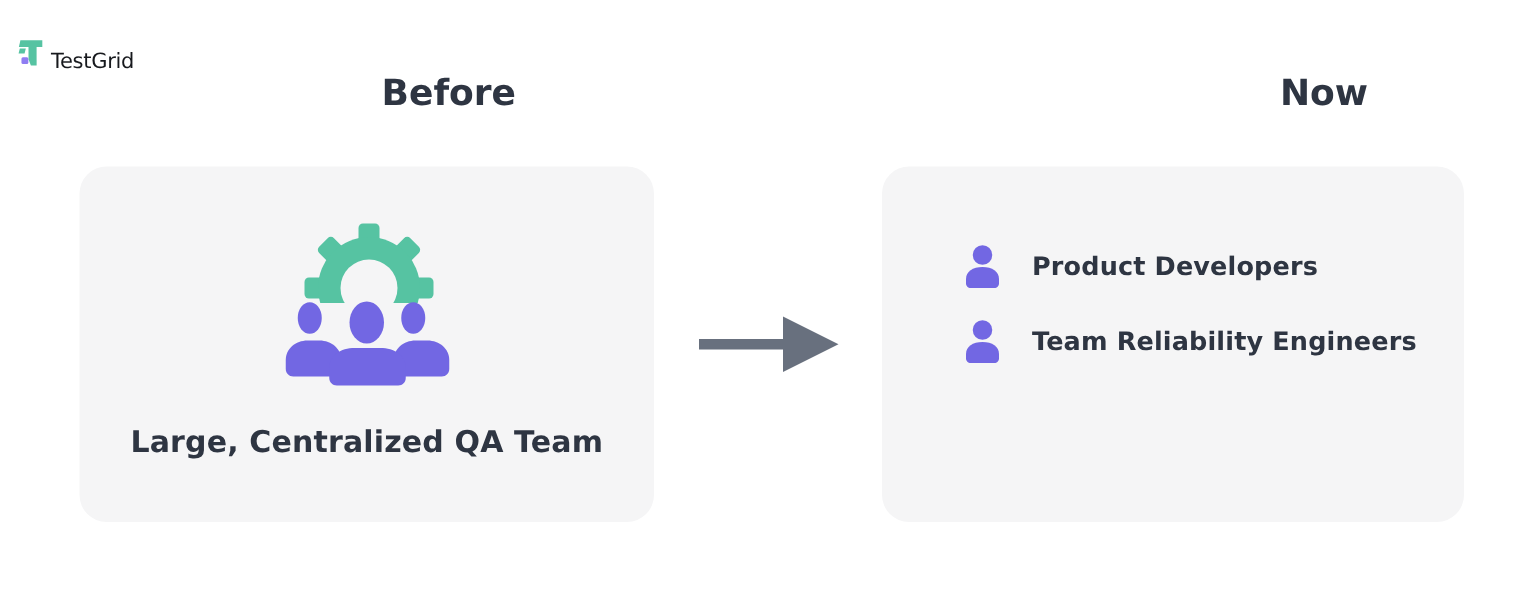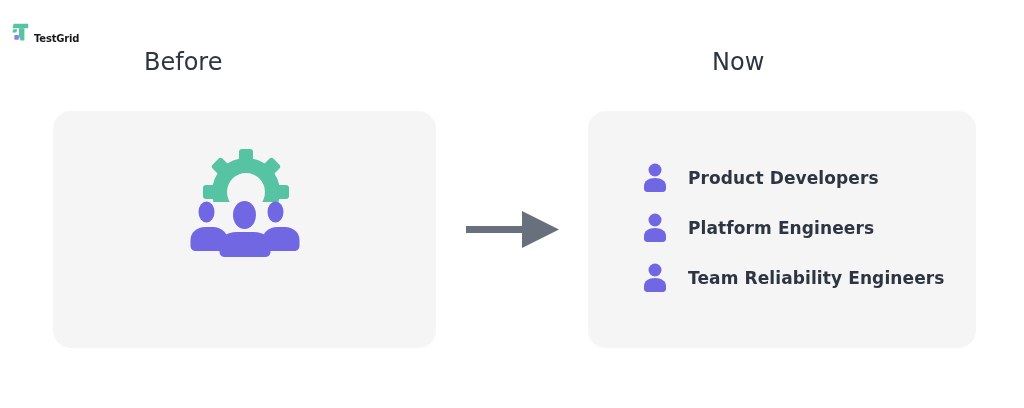--- a/index.html
+++ b/index.html
@@ -19,28 +19,28 @@
     font-family:"DejaVu Sans","Liberation Sans",sans-serif;
     position:relative;
     overflow:hidden;
     color:var(--text);
   }
   .logo{
     position:absolute;left:12px;top:21px;
     display:flex;align-items:center;gap:5px;
   }
   .logo-text{
-    font-size:10px;font-weight:bold;color:var(--logo-text);
+    font-size:14px;font-weight:normal;color:var(--logo-text);
     letter-spacing:-0.2px;
     margin-top:12px;
   }
   .heading{
     position:absolute;top:48px;width:200px;
-    text-align:left;
-    font-size:24px;font-weight:normal;color:var(--text);
+    text-align:right;
+    font-size:24px;font-weight:bold;color:var(--text);
   }
   .heading-before{left:144px;}
   .heading-now{left:712px;}
   .card{
     position:absolute;top:111px;height:237px;
     background:var(--card-bg);
     border-radius:18px;
   }
   .card-before{left:53px;width:383px;}
   .card-now{left:588px;width:388px;}
@@ -117,20 +117,21 @@
         <path d="M1,107 C1,109.8 3.2,112 6,112 L33,112 C35.8,112 38,109.8 38,107 L38,101 C38,93.5 31.5,88 23.5,88 L15.5,88 C7.5,88 1,93.5 1,101 Z"></path>
 
         <ellipse cx="86" cy="73" rx="8" ry="10.5"></ellipse>
         <path d="M73,107 C73,109.8 75.2,112 78,112 L105,112 C107.8,112 110,109.8 110,107 L110,101 C110,93.5 103.5,88 95.5,88 L87.5,88 C79.5,88 73,93.5 73,101 Z"></path>
 
         <ellipse cx="55" cy="76" rx="11.5" ry="14"></ellipse>
         <path d="M30,113 C30,115.8 32.2,118 35,118 L76,118 C78.8,118 81,115.8 81,113 L81,106 C81,98 73.5,93 64,93 L47,93 C37.5,93 30,98 30,106 Z"></path>
       </g>
     </svg>
   </div>
+  <div class="before-caption">Large, Centralized QA Team</div>
 </div>
 
 <div class="arrow-wrap">
   <svg width="100" height="44" viewBox="0 0 100 44">
     <rect x="4" y="19" width="60" height="7" style="fill:var(--arrow)"></rect>
     <polygon points="60,4 97,22.5 60,41" style="fill:var(--arrow)"></polygon>
   </svg>
 </div>
 
 <div class="card card-now">
@@ -139,29 +140,20 @@
     <div class="now-row">
       <span class="person-icon">
         <svg width="24" height="29" viewBox="0 0 24 29">
           <circle cx="12" cy="7" r="6.5" style="fill:var(--purple)"></circle>
           <path d="M1,26 C1,27.6 2.4,29 4,29 L20,29 C21.6,29 23,27.6 23,26 L23,23 C23,18 18.5,15 12,15 C5.5,15 1,18 1,23 Z" style="fill:var(--purple)"></path>
         </svg>
       </span>
       <span class="now-label">Product Developers</span>
     </div>
 
-    <div class="now-row">
-      <span class="person-icon">
-        <svg width="24" height="29" viewBox="0 0 24 29">
-          <circle cx="12" cy="7" r="6.5" style="fill:var(--purple)"></circle>
-          <path d="M1,26 C1,27.6 2.4,29 4,29 L20,29 C21.6,29 23,27.6 23,26 L23,23 C23,18 18.5,15 12,15 C5.5,15 1,18 1,23 Z" style="fill:var(--purple)"></path>
-        </svg>
-      </span>
-      <span class="now-label">Platform Engineers</span>
-    </div>
 
     <div class="now-row">
       <span class="person-icon">
         <svg width="24" height="29" viewBox="0 0 24 29">
           <circle cx="12" cy="7" r="6.5" style="fill:var(--purple)"></circle>
           <path d="M1,26 C1,27.6 2.4,29 4,29 L20,29 C21.6,29 23,27.6 23,26 L23,23 C23,18 18.5,15 12,15 C5.5,15 1,18 1,23 Z" style="fill:var(--purple)"></path>
         </svg>
       </span>
       <span class="now-label">Team Reliability Engineers</span>
     </div>

